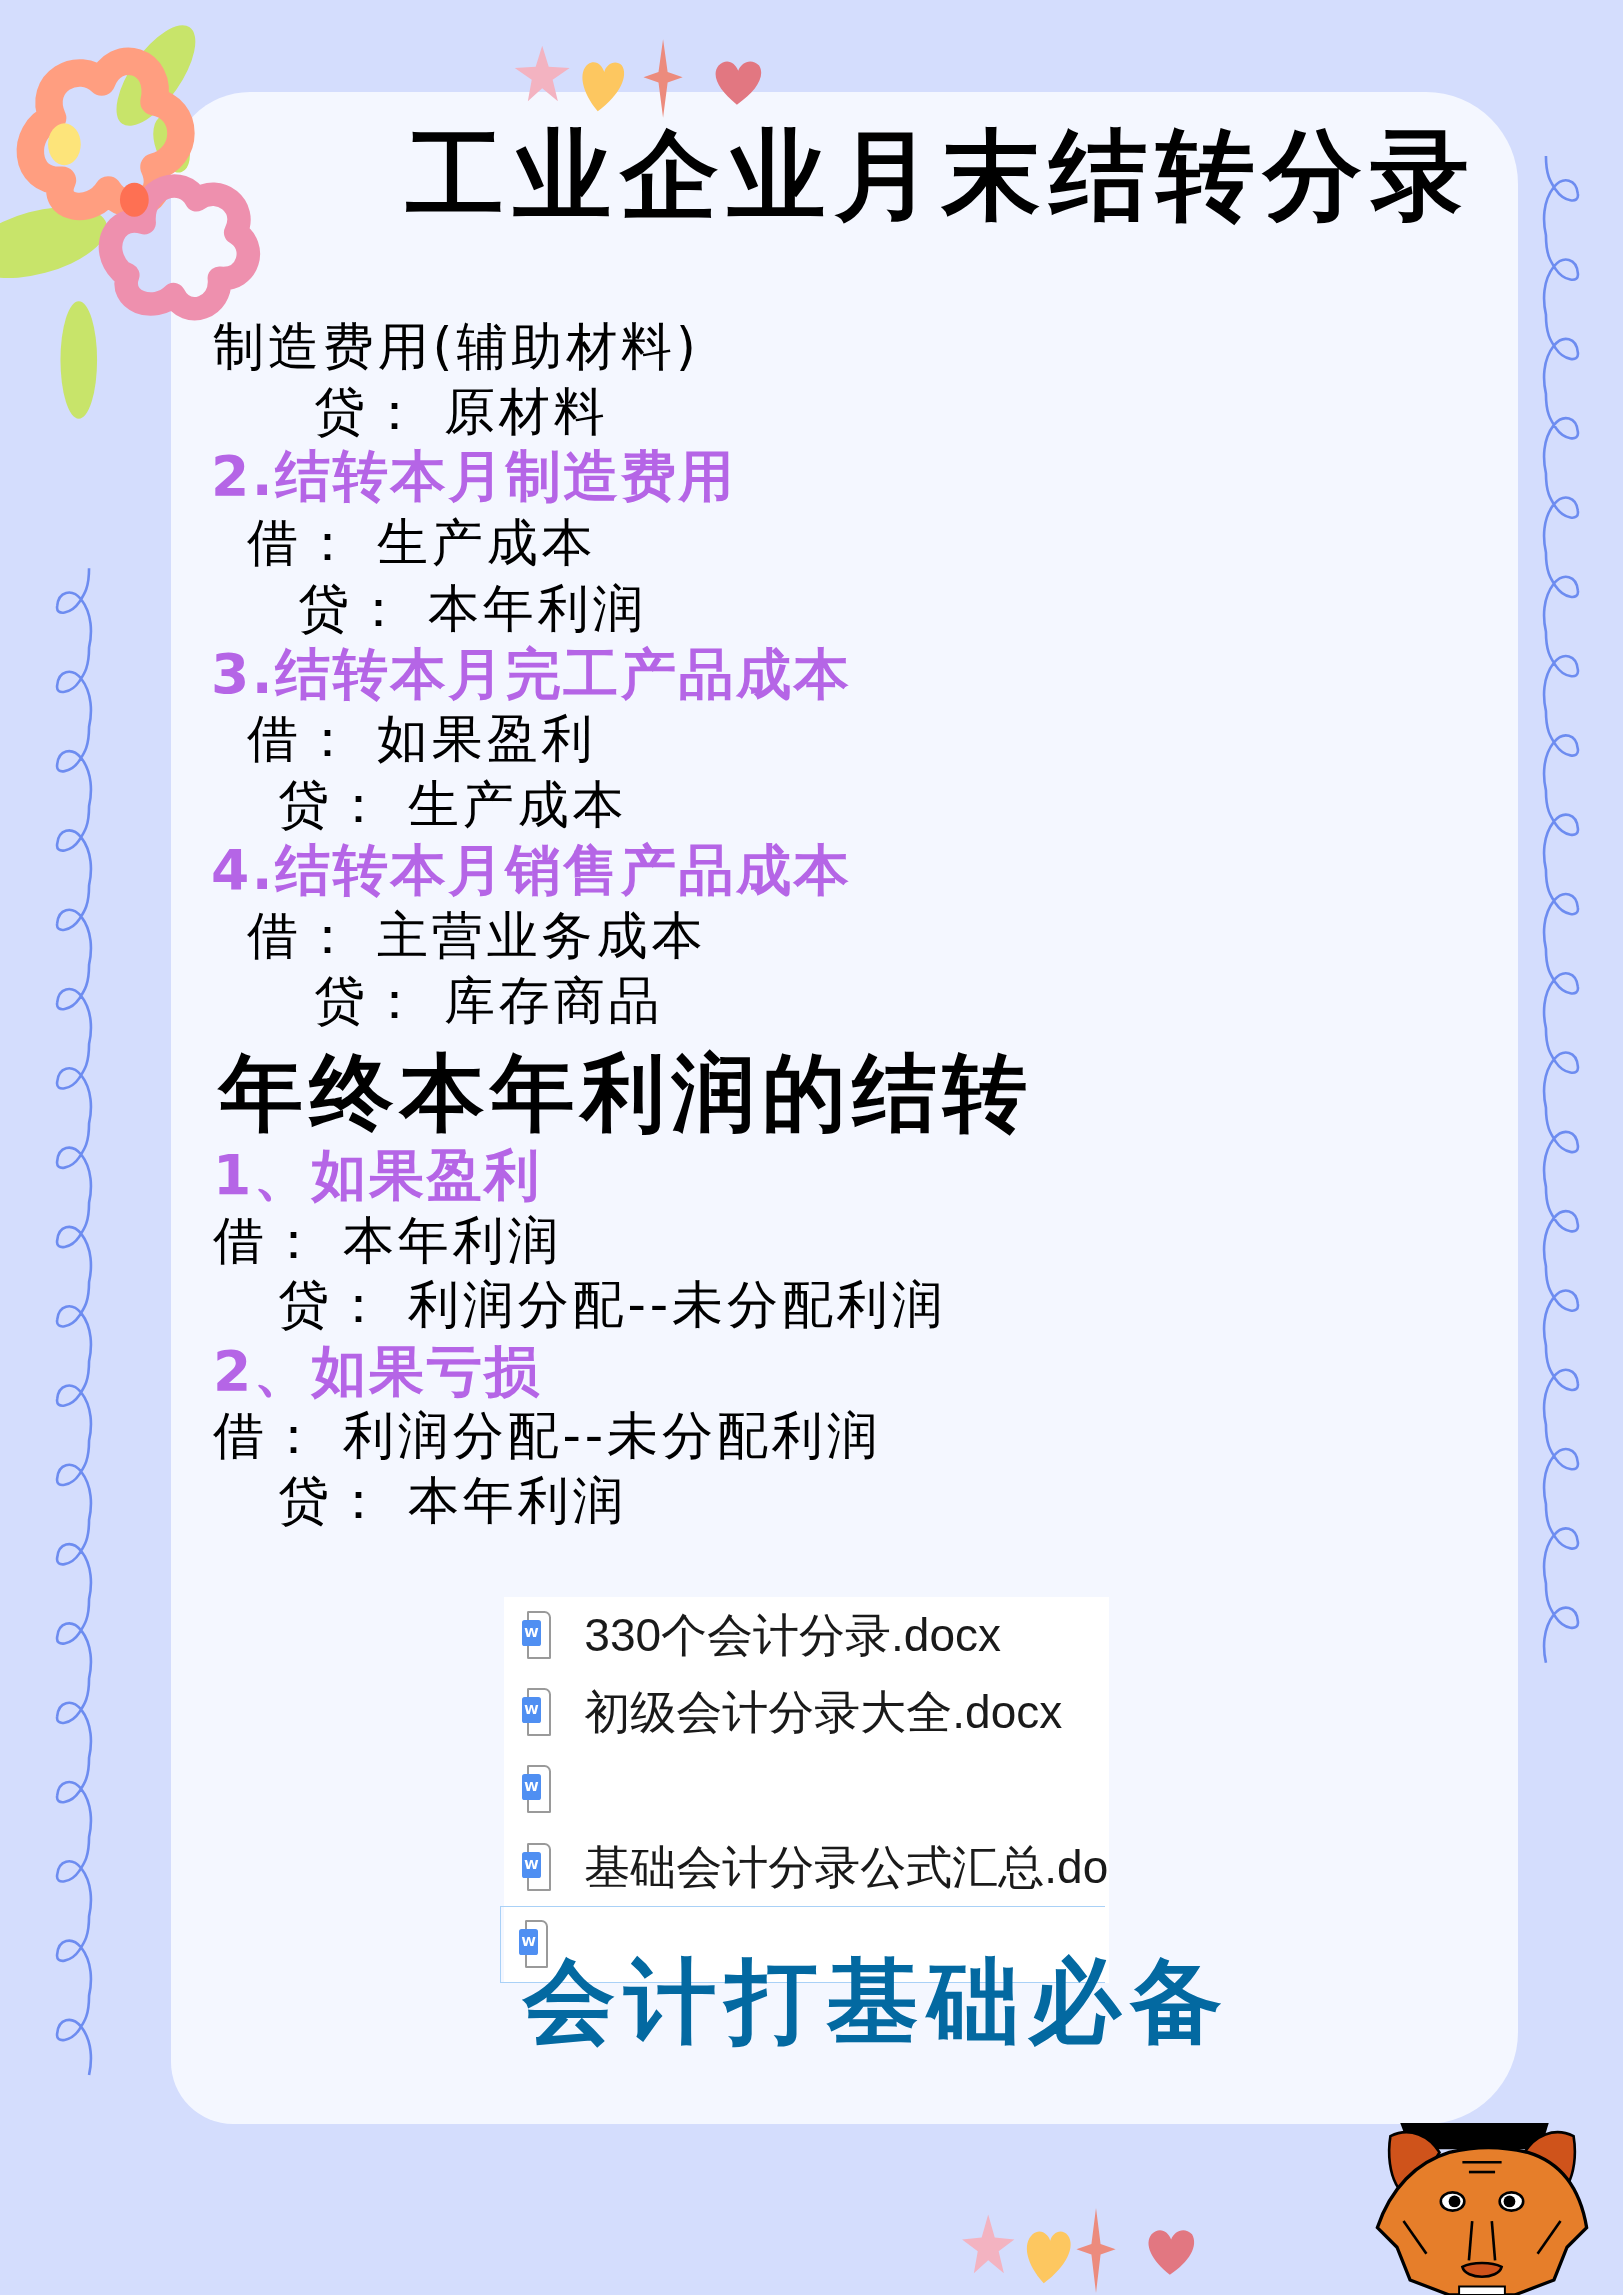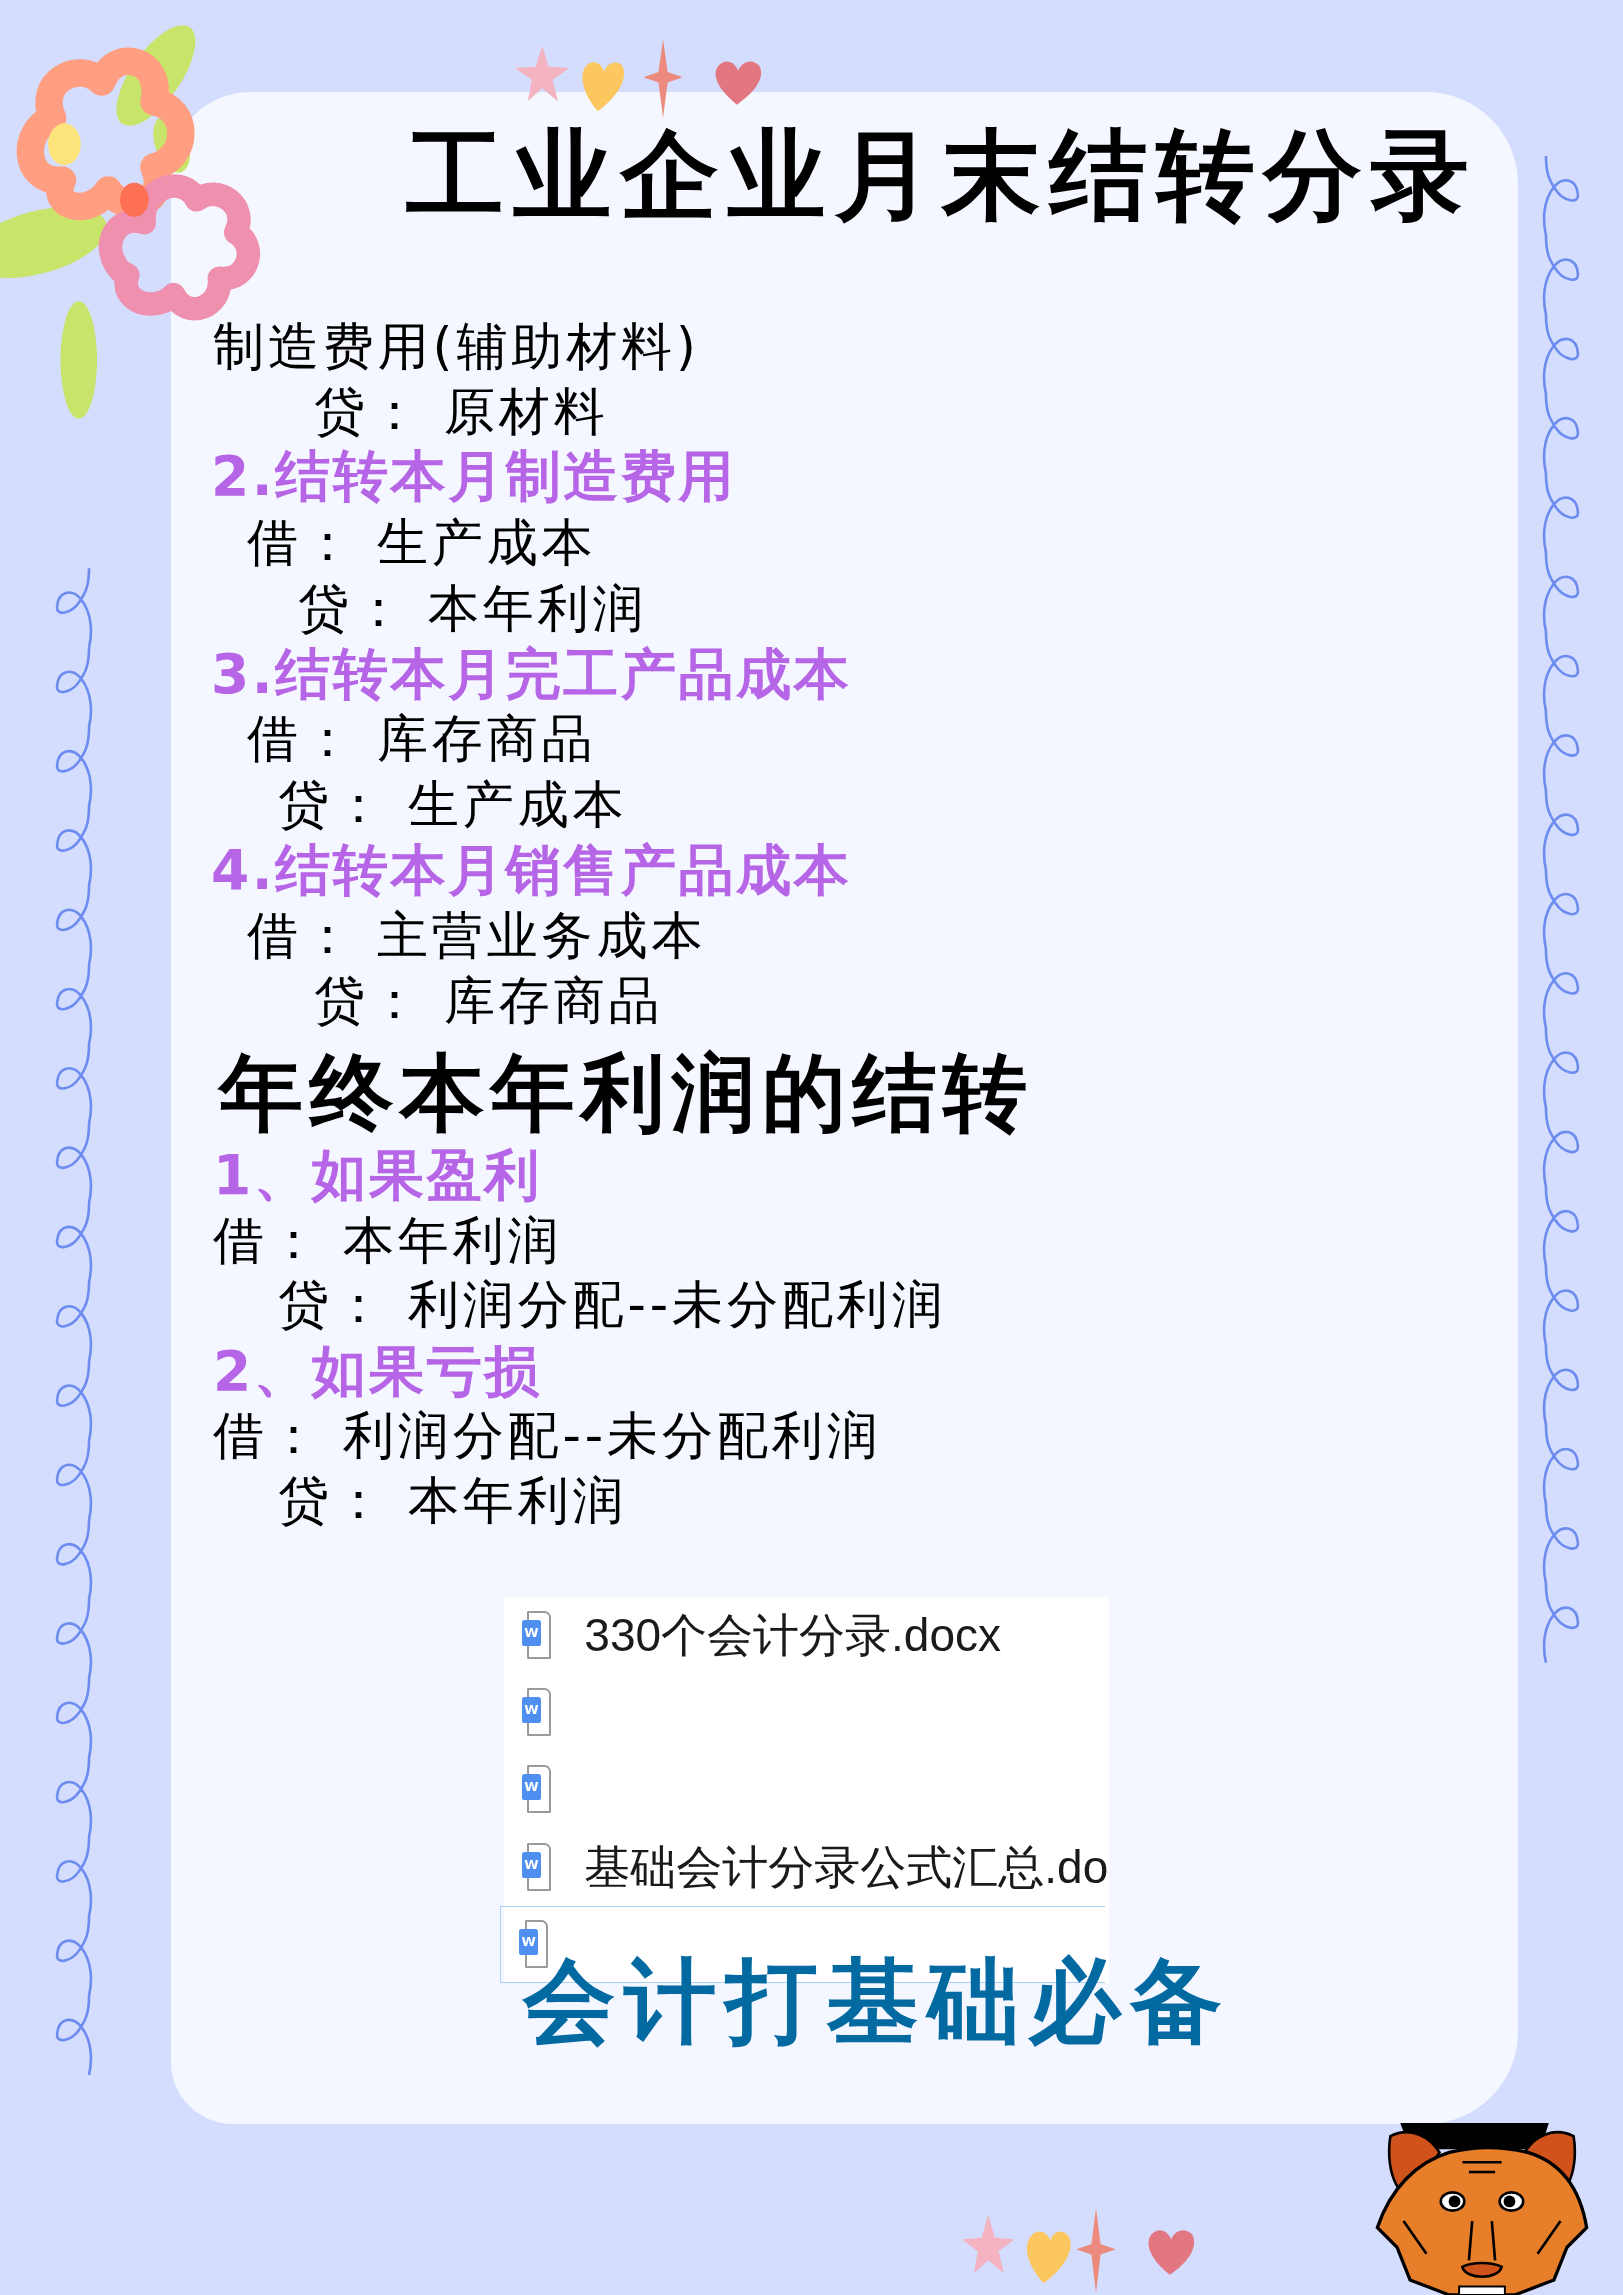--- a/index.html
+++ b/index.html
@@ -97,21 +97,21 @@
 <div class="title">工业企业月末结转分录</div>
 
 <div class="line" style="left:213px;top:313px">制造费用(辅助材料)</div>
 <div class="line" style="left:314px;top:378px">贷：  原材料</div>
 
 <div class="line purple" style="left:211px;top:440px">2.结转本月制造费用</div>
 <div class="line" style="left:247px;top:509px">借：  生产成本</div>
 <div class="line" style="left:298px;top:575px">贷：  本年利润</div>
 
 <div class="line purple" style="left:211px;top:638px">3.结转本月完工产品成本</div>
-<div class="line" style="left:247px;top:705px">借：  库存商品</div>
+<div class="line" style="left:247px;top:705px">借：  如果盈利</div>
 <div class="line" style="left:278px;top:771px">贷：  生产成本</div>
 
 <div class="line purple" style="left:211px;top:834px">4.结转本月销售产品成本</div>
 <div class="line" style="left:247px;top:902px">借：  主营业务成本</div>
 <div class="line" style="left:314px;top:967px">贷：  库存商品</div>
 
 <div class="line big" style="left:213px;top:1037px">年终本年利润的结转</div>
 <div class="line purple" style="left:213px;top:1139px">1、如果盈利</div>
 <div class="line" style="left:213px;top:1207px">借：  本年利润</div>
 <div class="line" style="left:278px;top:1271px">贷：  利润分配--未分配利润</div>
@@ -125,20 +125,21 @@
         <div class="paper"></div>
         <div class="badge">W</div>
       </div>
     <div class="file-name">330个会计分录.docx</div>
   </div>
   <div class="file-row" style="top:77px">
     <div class="doc-icon">
         <div class="paper"></div>
         <div class="badge">W</div>
       </div>
+    <div class="file-name">初级会计分录大全.docx</div>
   </div>
   <div class="file-row" style="top:154px">
     <div class="doc-icon">
         <div class="paper"></div>
         <div class="badge">W</div>
       </div>
   </div>
   <div class="file-row" style="top:232px">
     <div class="doc-icon">
         <div class="paper"></div>

